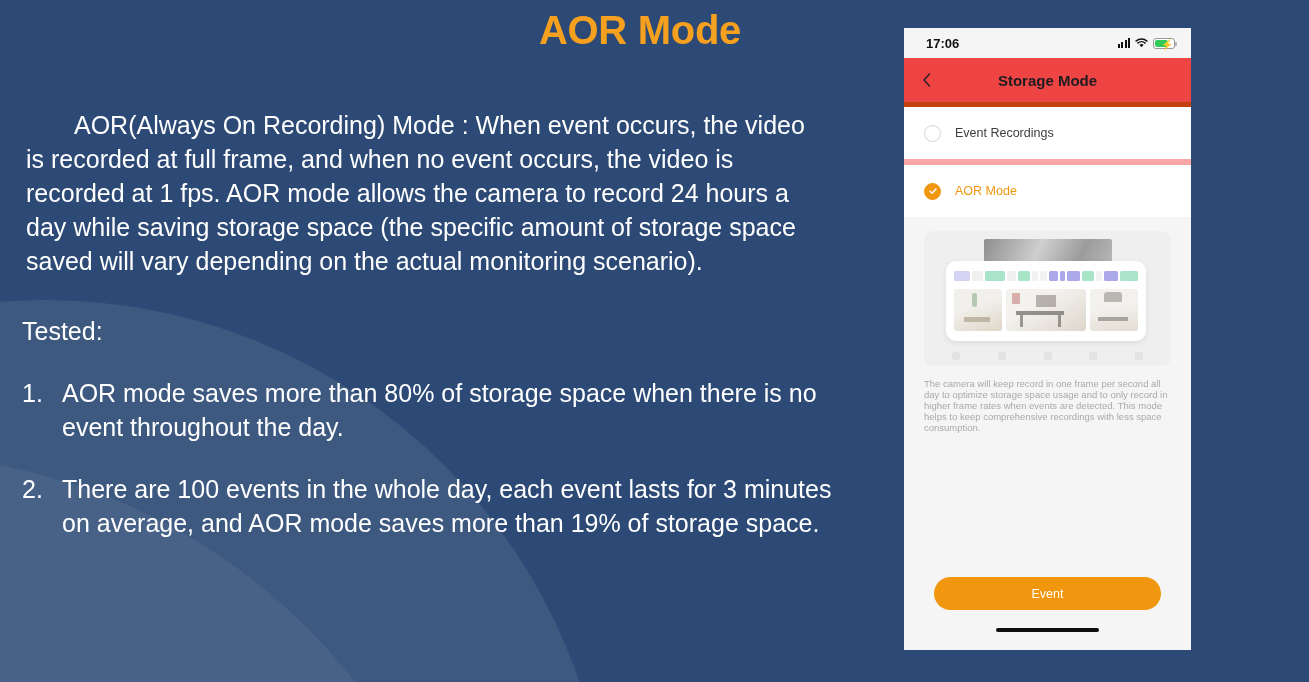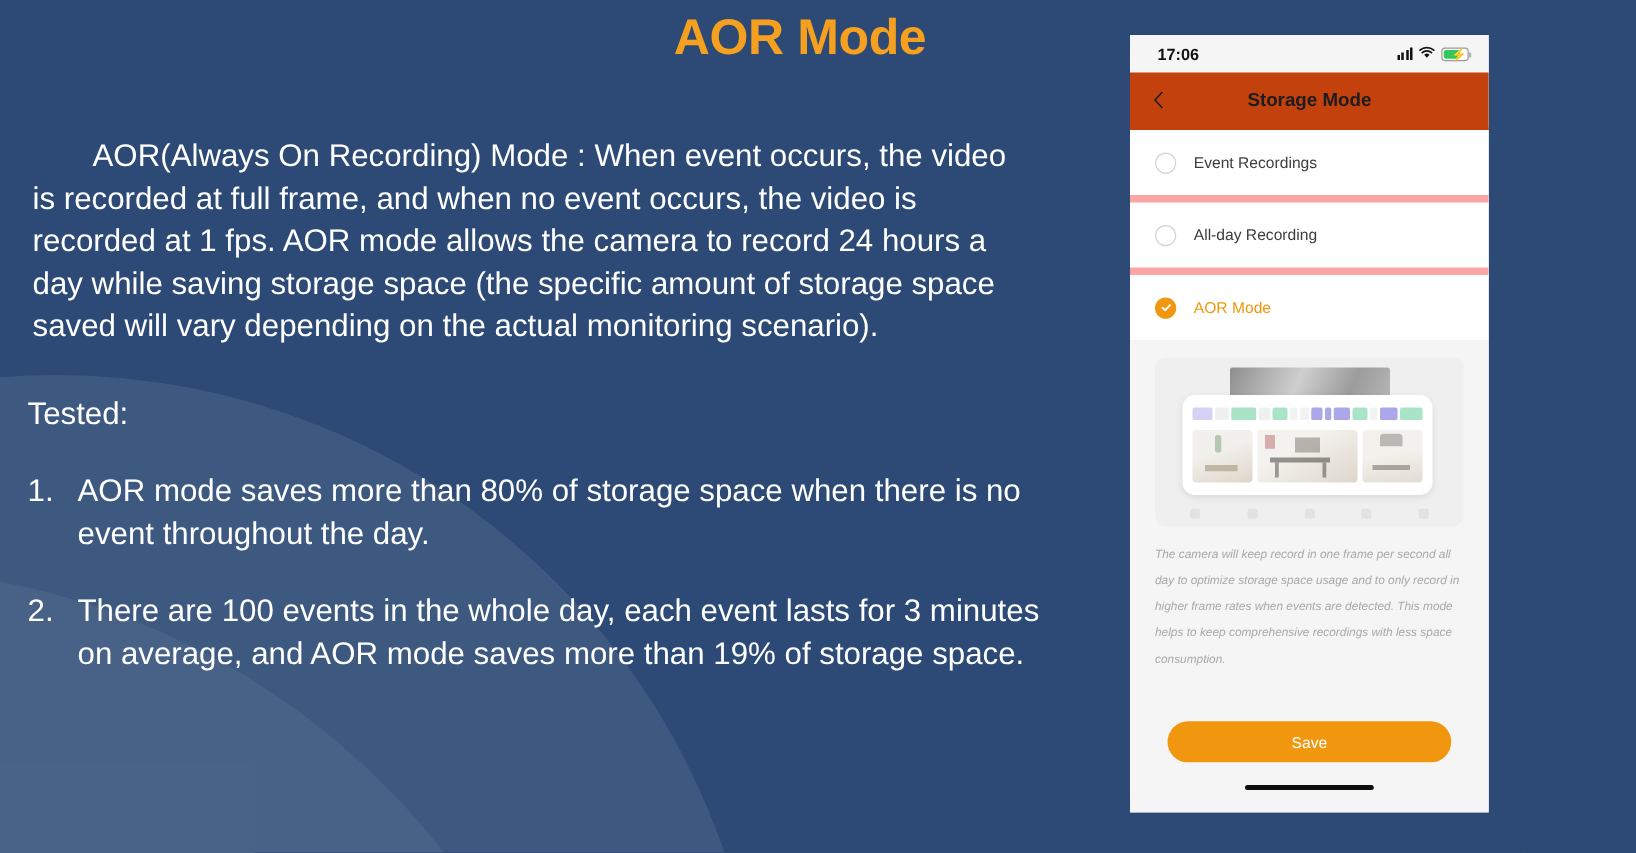--- a/index.html
+++ b/index.html
@@ -179,25 +179,25 @@
     position: absolute;
     left: 7px;
     top: 0px;
     font-size: 10px;
     line-height: 11px;
     color: #111;
   }
 
   .nav-bar {
     height: 44px;
-    background: #c2410c;
+    background: #ef4444;
     display: flex;
     align-items: center;
     position: relative;
-    border-bottom: 2px solid #c2410c;
+    border-bottom: 5px solid #c2410c;
   }
   .back-chevron {
     position: absolute;
     left: 13px;
     width: 20px;
     height: 20px;
     cursor: pointer;
   }
   .nav-title {
     width: 100%;
@@ -322,24 +322,23 @@
   .prev-tabs span {
     width: 8px; height: 8px;
     background: #e2e2e2;
     border-radius: 2px;
     display: block;
   }
 
   .desc {
     padding: 12px 20px 0 20px;
     font-size: 9.5px;
-    line-height: 21px;
+    line-height: 11px;
     color: #a9a9a9;
     background: #f5f5f5;
-    font-style: italic;
   }
 
   .phone-spacer { flex: 1 1 auto; background: #f5f5f5; }
 
   .save-wrap {
     padding: 0 30px;
     background: #f5f5f5;
   }
   .save-button {
     height: 33px;
@@ -429,24 +428,20 @@
     <div class="nav-title">Storage Mode</div>
   </div>
 
   <div class="options">
 
     <div class="option-row">
       <span class="radio"></span>
       <span class="option-label">Event Recordings</span>
     </div>
 
-    <div class="option-row">
-      <span class="radio"></span>
-      <span class="option-label">All-day Recording</span>
-    </div>
 
     <div class="option-row">
       <span class="radio checked">
         <svg width="10" height="10" viewBox="0 0 10 10">
           <path d="M2 5.2 L4.1 7.2 L8 3.1" stroke="#fff" stroke-width="1.5" fill="none" stroke-linecap="round" stroke-linejoin="round"></path>
         </svg>
       </span>
       <span class="option-label selected">AOR Mode</span>
     </div>
 
@@ -510,20 +505,20 @@
       </div>
 
     </div>
   </div>
 
   <div class="desc">The camera will keep record in one frame per second all day to optimize storage space usage and to only record in higher frame rates when events are detected. This mode helps to keep comprehensive recordings with less space consumption.</div>
 
   <div class="phone-spacer"></div>
 
   <div class="save-wrap">
-    <button class="save-button">Save</button>
+    <button class="save-button">Event</button>
   </div>
 
   <div class="home-indicator-wrap">
     <div class="home-indicator"></div>
   </div>
 
 </div>
 
 </body></html>

